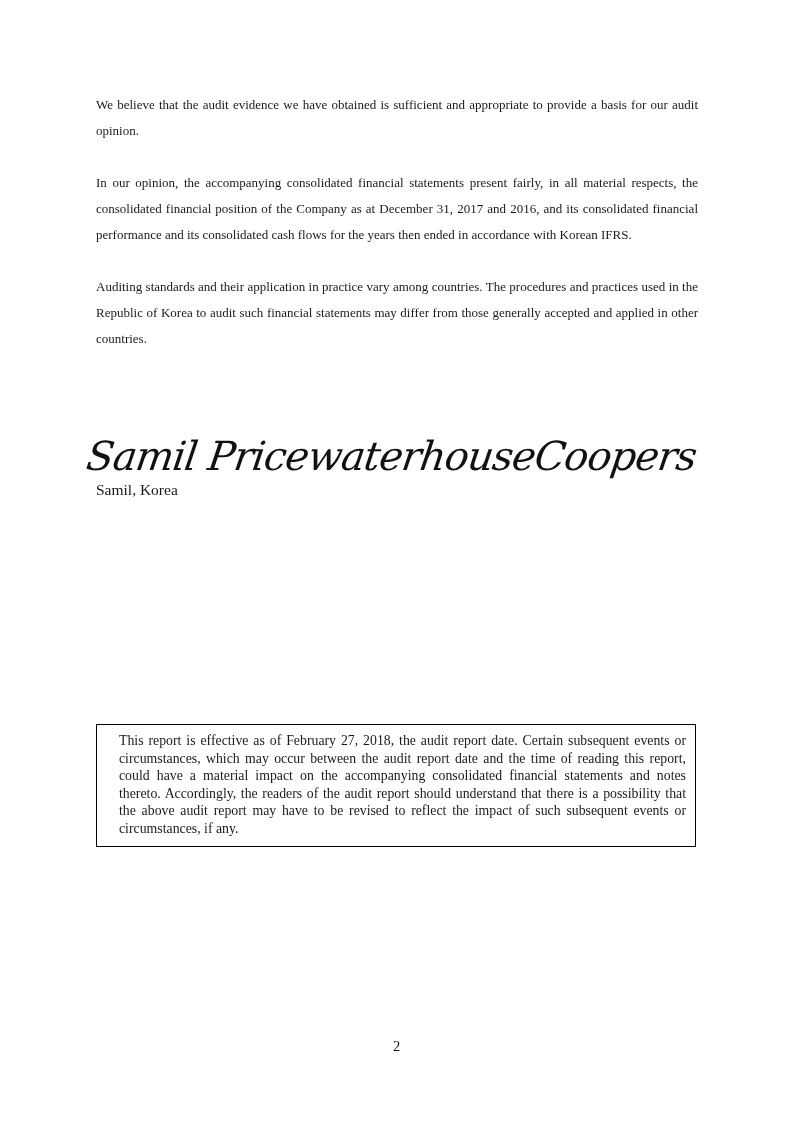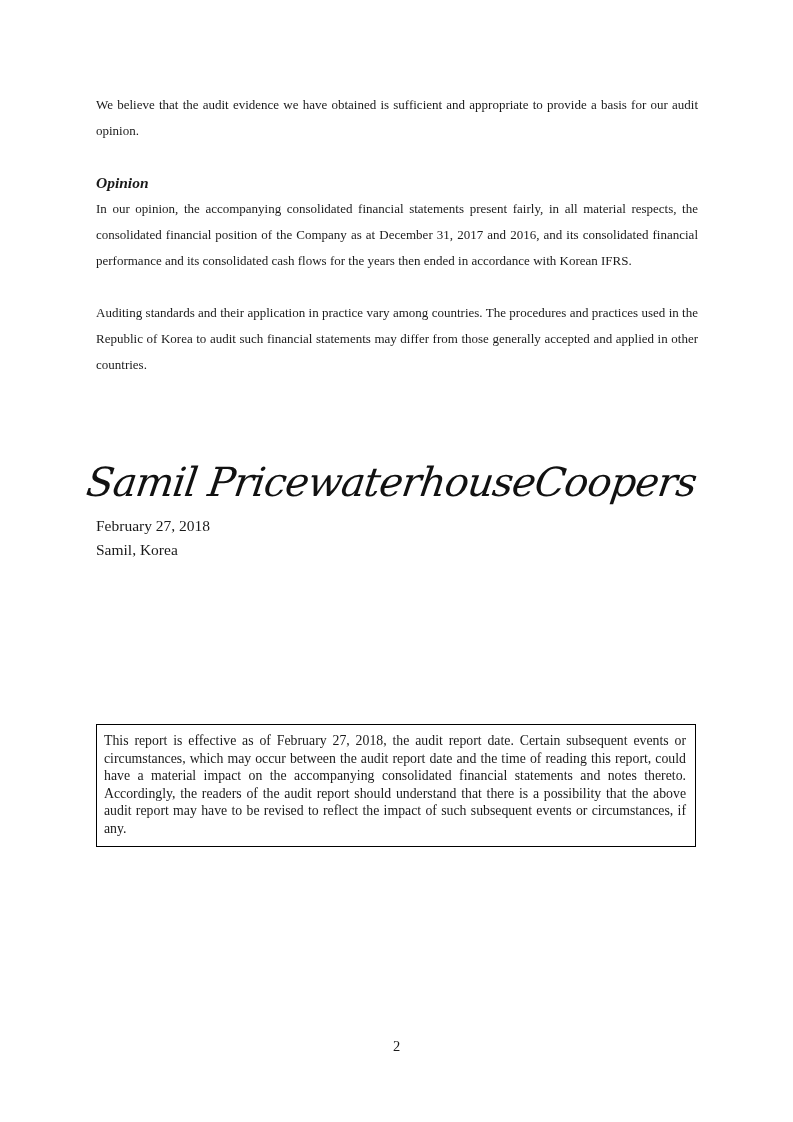--- a/index.html
+++ b/index.html
@@ -62,21 +62,21 @@
   .date-line {
     margin-top: 10px;
   }
   .disclaimer-box {
     position: absolute;
     left: 96px;
     top: 724px;
     width: 600px;
     box-sizing: border-box;
     border: 1px solid #000000;
-    padding: 7px 9px 9px 7px;
+    padding: 7px 9px 9px 22px;
     font-size: 13.8px;
     line-height: 17.5px;
     text-align: justify;
   }
   .page-number {
     position: absolute;
     left: 0;
     top: 1038px;
     width: 793px;
     text-align: center;
@@ -85,29 +85,27 @@
 </style>
 </head>
 <body>
 
 <div class="page">
 
   <div class="content">
 
     <p class="para">We believe that the audit evidence we have obtained is sufficient and appropriate to provide a basis for our audit opinion.</p>
 
-    <p class="heading">Opinion</p>
 
     <p class="para">In our opinion, the accompanying consolidated financial statements present fairly, in all material respects, the consolidated financial position of the Company as at December 31, 2017 and 2016, and its consolidated financial performance and its consolidated cash flows for the years then ended in accordance with Korean IFRS.</p>
 
     <p class="para standards">Auditing standards and their application in practice vary among countries. The procedures and practices used in the Republic of Korea to audit such financial statements may differ from those generally accepted and applied in other countries.</p>
 
     <div class="signature-block">
       <div class="signature">Samil PricewaterhouseCoopers</div>
-      <div class="date-line">February 27, 2018</div>
       <div class="location-line">Samil, Korea</div>
     </div>
 
   </div>
 
   <div class="disclaimer-box">This report is effective as of February 27, 2018, the audit report date. Certain subsequent events or circumstances, which may occur between the audit report date and the time of reading this report, could have a material impact on the accompanying consolidated financial statements and notes thereto. Accordingly, the readers of the audit report should understand that there is a possibility that the above audit report may have to be revised to reflect the impact of such subsequent events or circumstances, if any.</div>
 
   <div class="page-number">2</div>
 
 </div>

